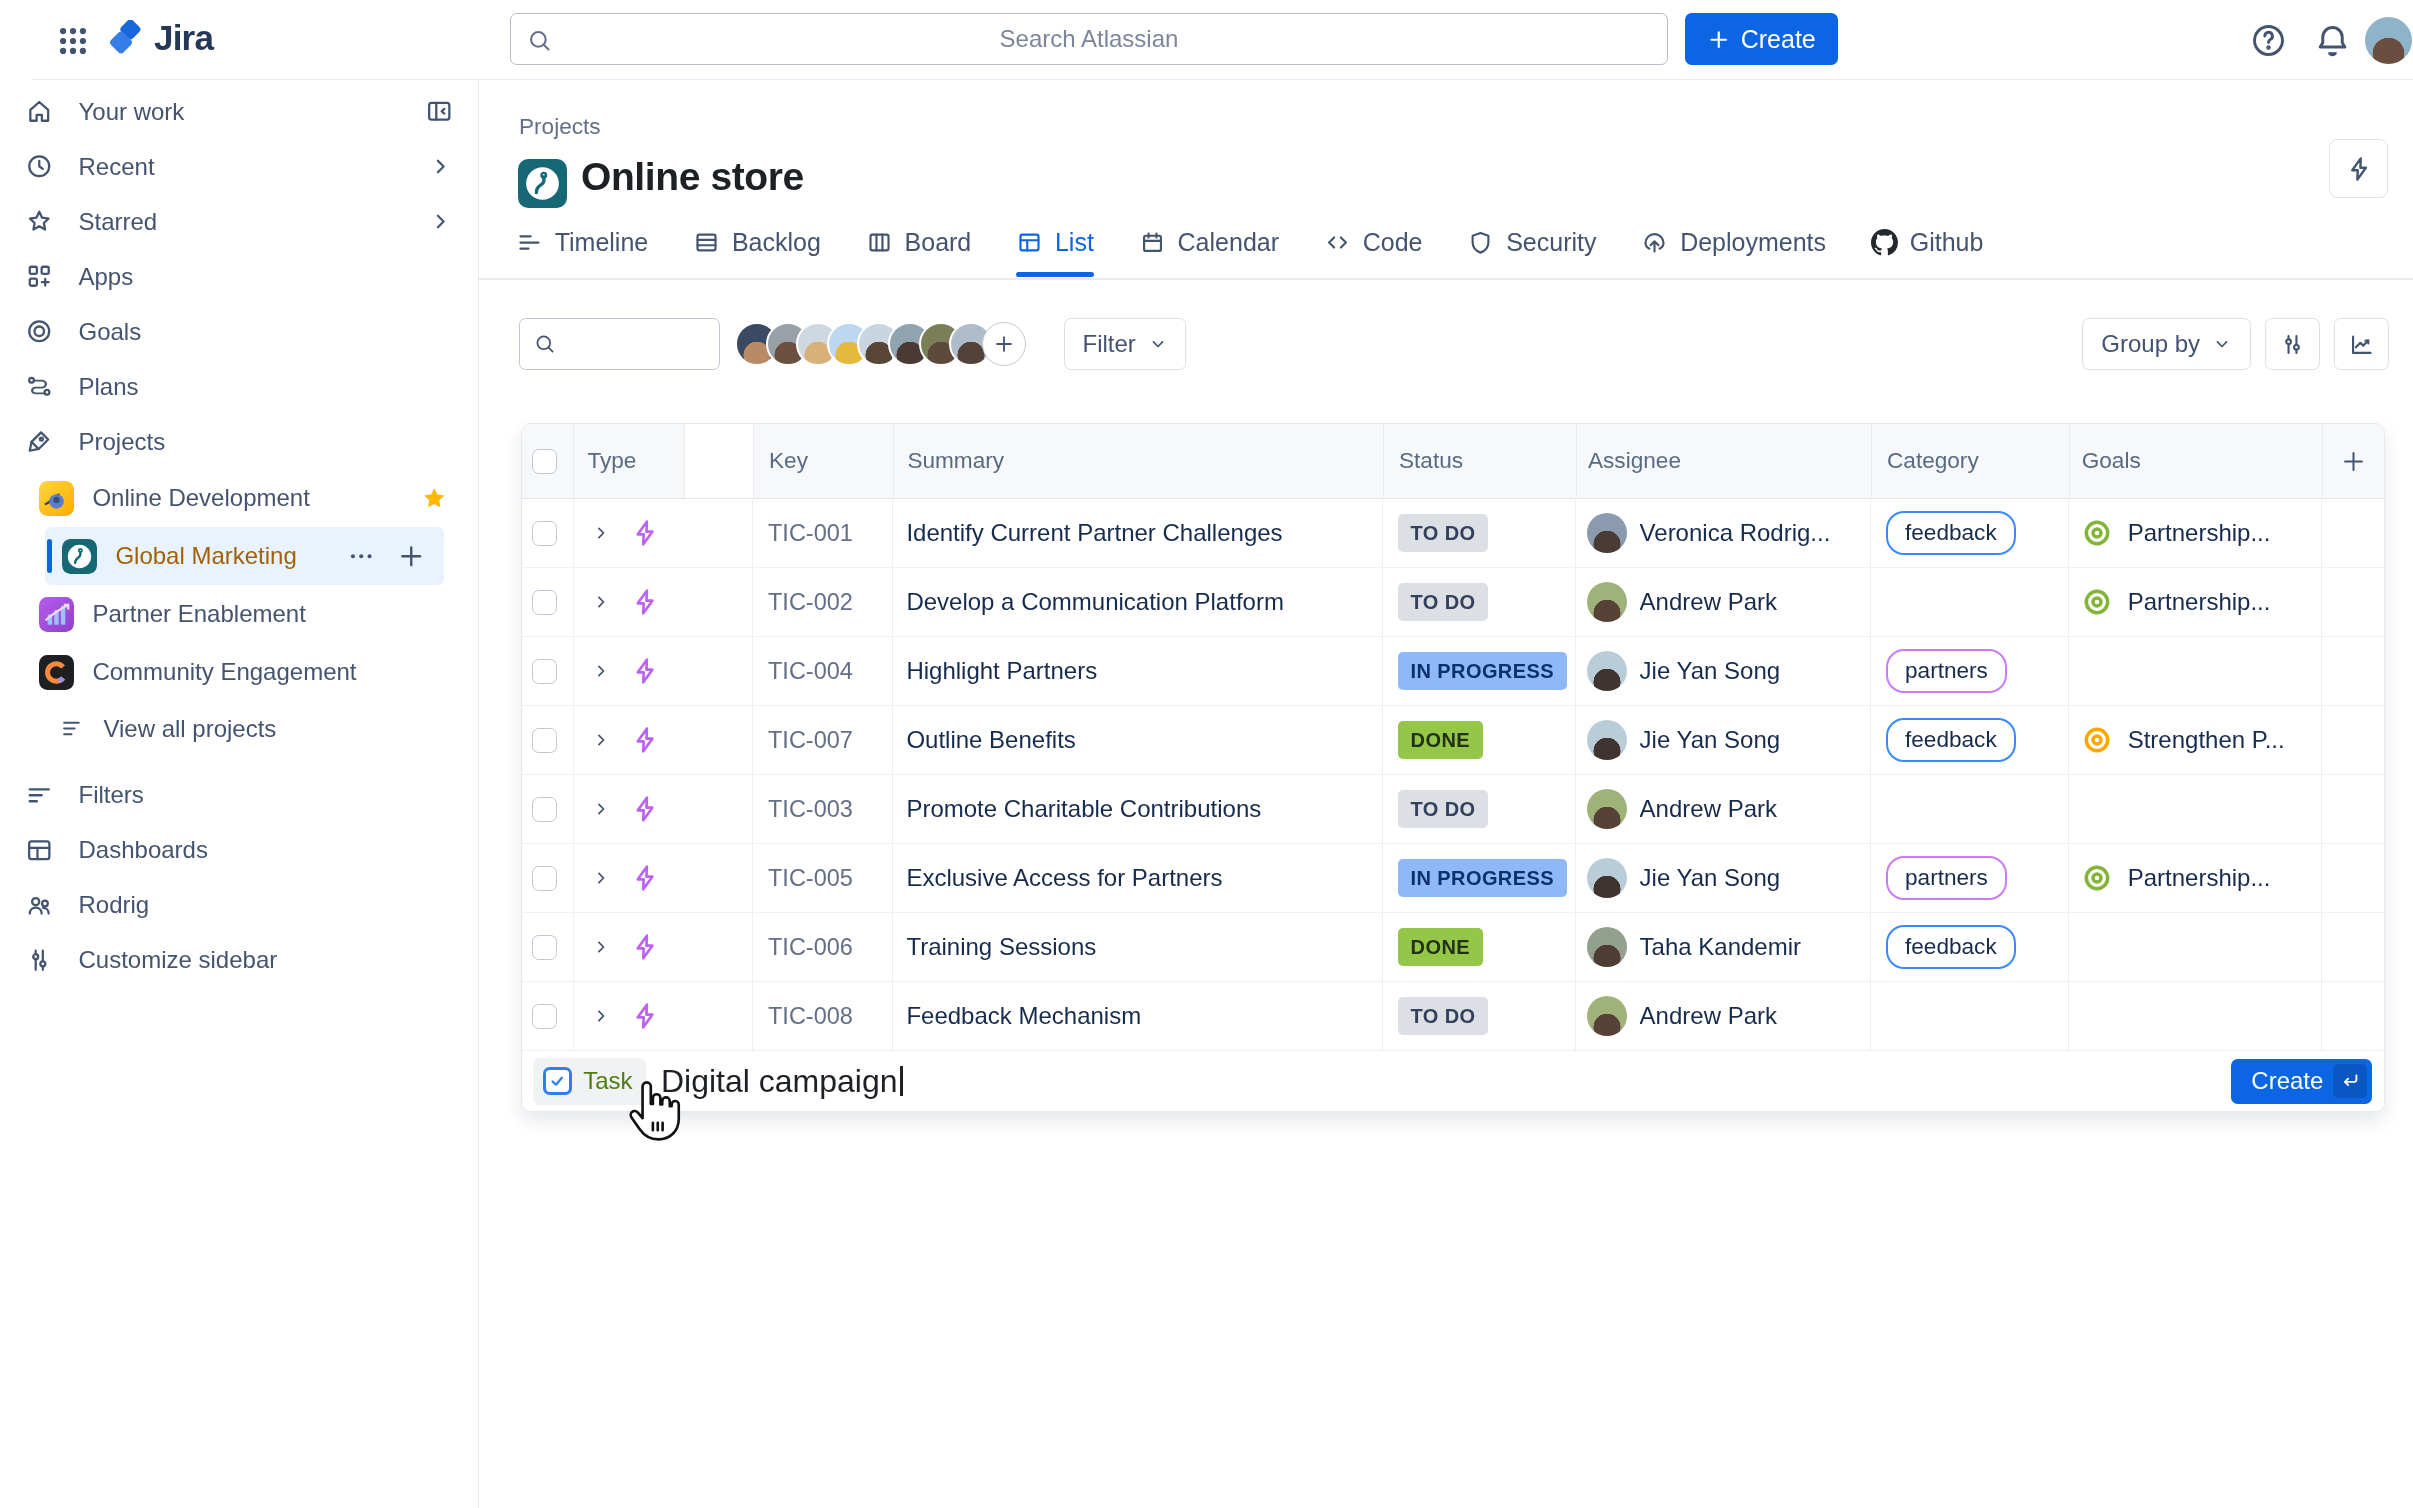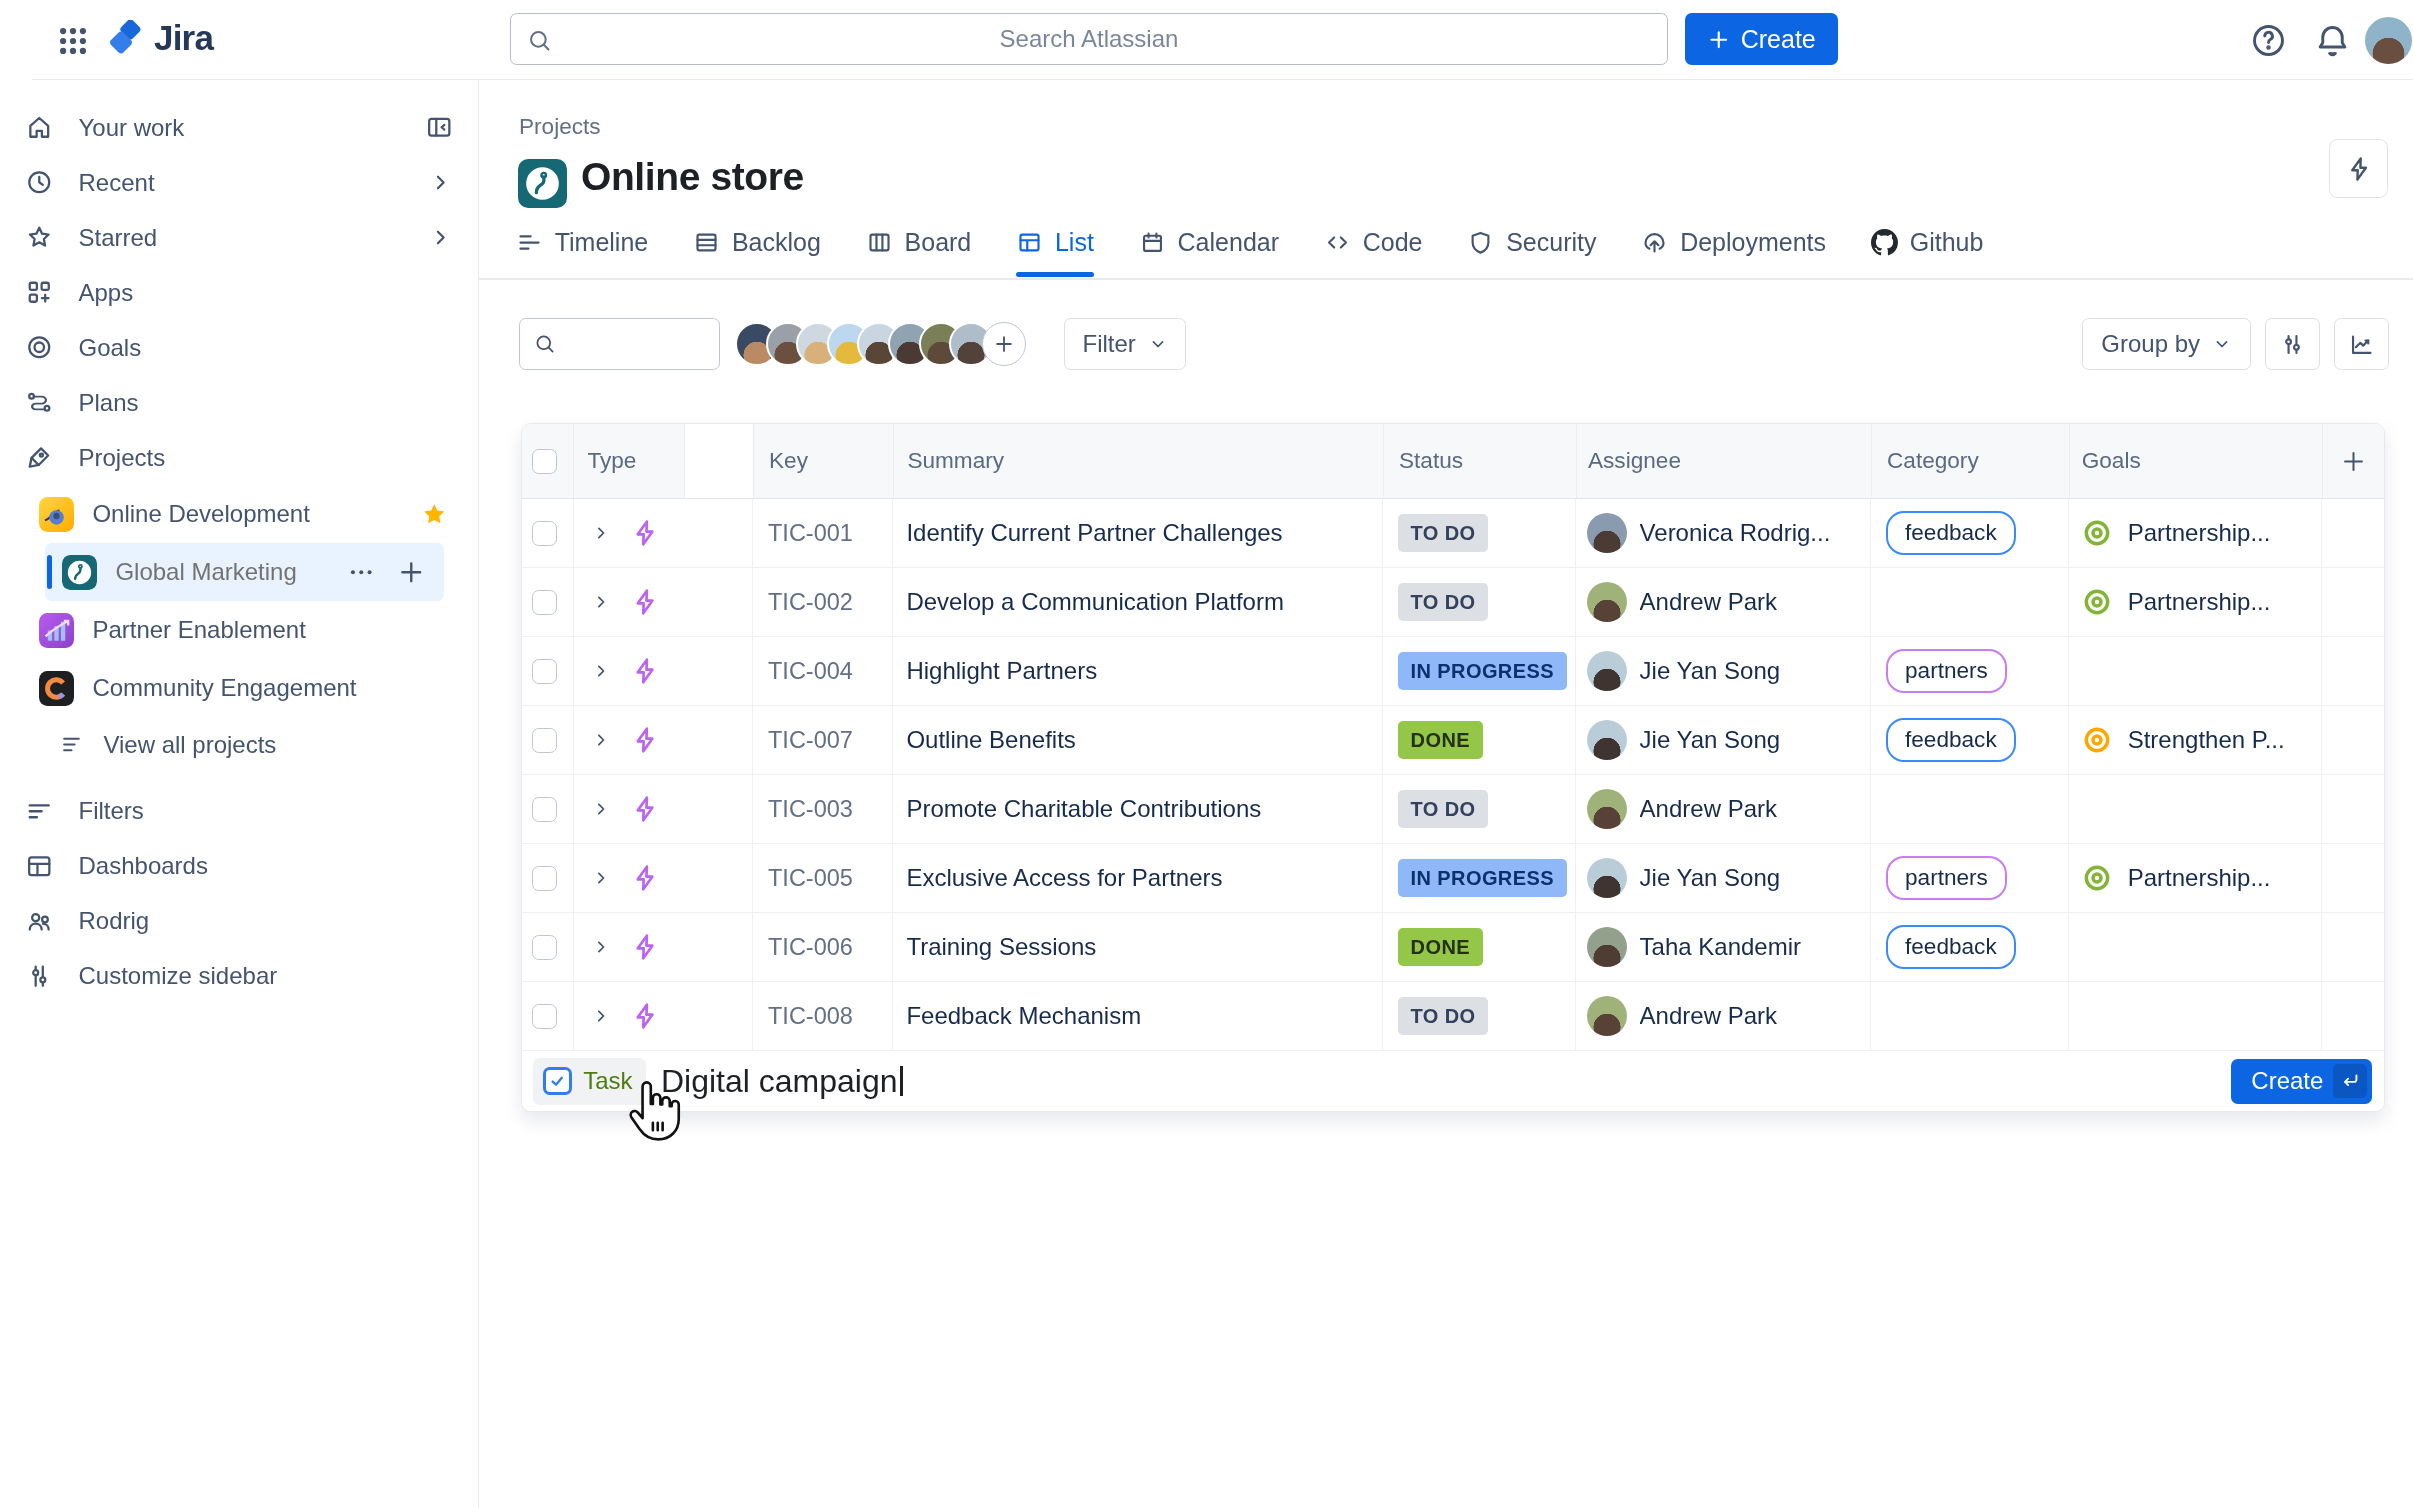--- a/index.html
+++ b/index.html
@@ -21,33 +21,33 @@
     text-align:center; font-size:24px; font-family:inherit; color:#44546F; }
   .top-search input::placeholder { color:#7A869A; }
   .create-btn { position:absolute; left:1653px; top:13.4px; width:153px; height:52px; background:#0C66E4;
     border-radius:6.7px; color:#fff; display:flex; align-items:center; justify-content:center; gap:10px;
     font-size:25px; font-weight:500; cursor:pointer; }
   .create-btn .icn { width:23.5px; height:23.5px; }
   .tb-iconbtn { position:absolute; top:21px; width:39px; height:39px; cursor:pointer; }
   .tb-avatar { position:absolute; left:2333px; top:17px; width:47px; height:47px; border-radius:50%; cursor:pointer; }
 
   
-  .sidebar { position:absolute; left:0; top:80px; bottom:0; width:479px; background:#fff;
+  .sidebar { position:absolute; left:0; top:64px; bottom:0; width:479px; background:#fff;
     border-right:1.7px solid #E8EAEE; padding-top:20px; z-index:20; }
   .side-item { height:55px; display:flex; align-items:center; padding:0 20px 0 25px; gap:25px;
     font-size:24px; color:#44546F; cursor:pointer; position:relative; }
   .side-item .icn { width:28.5px; height:28.5px; }
   .side-item .trail { position:absolute; right:25px; width:27px; height:27px; }
   .side-label { white-space:nowrap; }
   .proj-row { height:58px; display:flex; align-items:center; padding-left:39px; gap:18.4px;
     font-size:24px; color:#44546F; cursor:pointer; position:relative; }
   .proj-ic { width:35px; height:35px; border-radius:8.4px; flex:none; display:flex; align-items:center; justify-content:center; overflow:hidden; }
   .proj-row .trail { position:absolute; right:30px; width:28.5px; height:28.5px; }
   .proj-row.selected { margin:0 34px 0 45px; padding-left:17px; background:#E9F2FF; border-radius:6.7px;
-    color:#737373; font-weight:500; }
+    color:#a16207; font-weight:500; }
   .proj-row.selected::before { content:""; position:absolute; left:1.7px; top:11.7px; bottom:11.7px; width:5px;
     border-radius:2.5px; background:#0C66E4; }
   .proj-row.selected .trail2 { position:absolute; right:18.4px; display:flex; gap:22px; }
   .proj-row.selected .trail2 .icn { width:28.5px; height:28.5px; }
   .viewall { height:55px; display:flex; align-items:center; padding-left:60px; gap:18.4px; font-size:24px; color:#44546F; cursor:pointer; }
   .viewall .icn { width:25px; height:25px; }
   .side-footer { margin-top:11.7px; }
 
   
   .main { position:absolute; left:479px; top:80px; width:1934px; bottom:0; background:#fff; }

